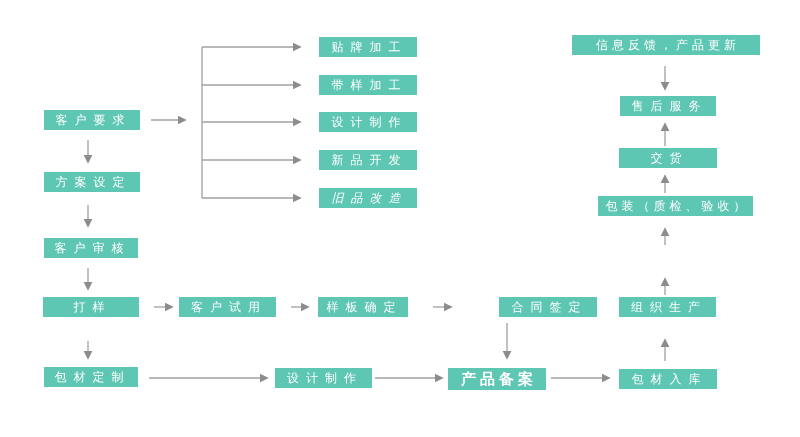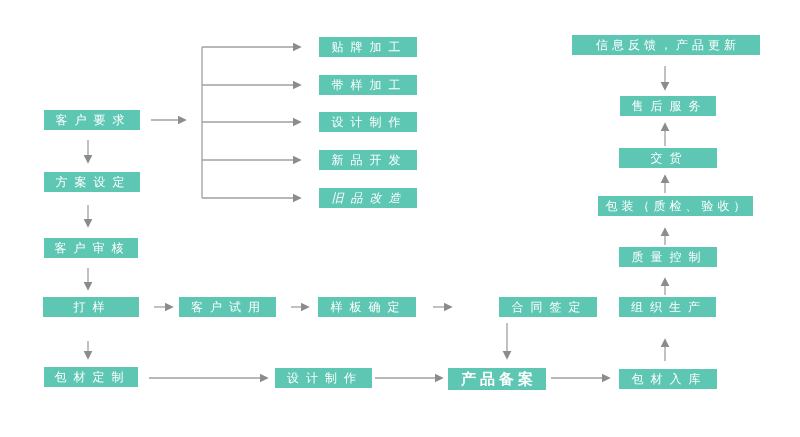--- a/index.html
+++ b/index.html
@@ -84,27 +84,26 @@
   <div class="node" style="left:43px;top:297px;width:96px;">打样</div>
   <div class="node" style="left:44px;top:367px;width:94px;">包材定制</div>
 
   <div class="node" style="left:319px;top:37px;width:98px;">贴牌加工</div>
   <div class="node" style="left:319px;top:75px;width:98px;">带样加工</div>
   <div class="node" style="left:319px;top:112px;width:98px;">设计制作</div>
   <div class="node" style="left:319px;top:150px;width:98px;">新品开发</div>
   <div class="node" style="left:319px;top:188px;width:98px;font-style:italic;">旧品改造</div>
 
   <div class="node" style="left:179px;top:297px;width:97px;text-align:center;">客户试用</div>
-  <div class="node" style="left:318px;top:297px;width:98px;">样板确定</div>
+  <div class="node" style="left:318px;top:297px;width:90px;">样板确定</div>
   <div class="node" style="left:465px;top:297px;width:98px;margin-left:34px;">合同签定</div>
 
   <div class="node" style="left:275px;top:368px;width:97px;">设计制作</div>
   <div class="node bold" style="left:448px;top:368px;width:98px;">产品备案</div>
   <div class="node" style="left:619px;top:369px;width:98px;">包材入库</div>
 
   <div class="node" style="left:619px;top:297px;width:97px;font-family:Liberation Mono, monospace;">组织生产</div>
-  <div class="node" style="left:619px;top:247px;width:98px;">质量控制</div>
   <div class="node tight" style="left:590px;top:196px;width:155px;margin-left:8px;">包装（质检、验收）</div>
   <div class="node" style="left:619px;top:148px;width:98px;">交货</div>
   <div class="node" style="left:620px;top:96px;width:96px;">售后服务</div>
   <div class="node tight" style="left:572px;top:35px;width:188px;">信息反馈，产品更新</div>
 
 </div>
 
 </body></html>

